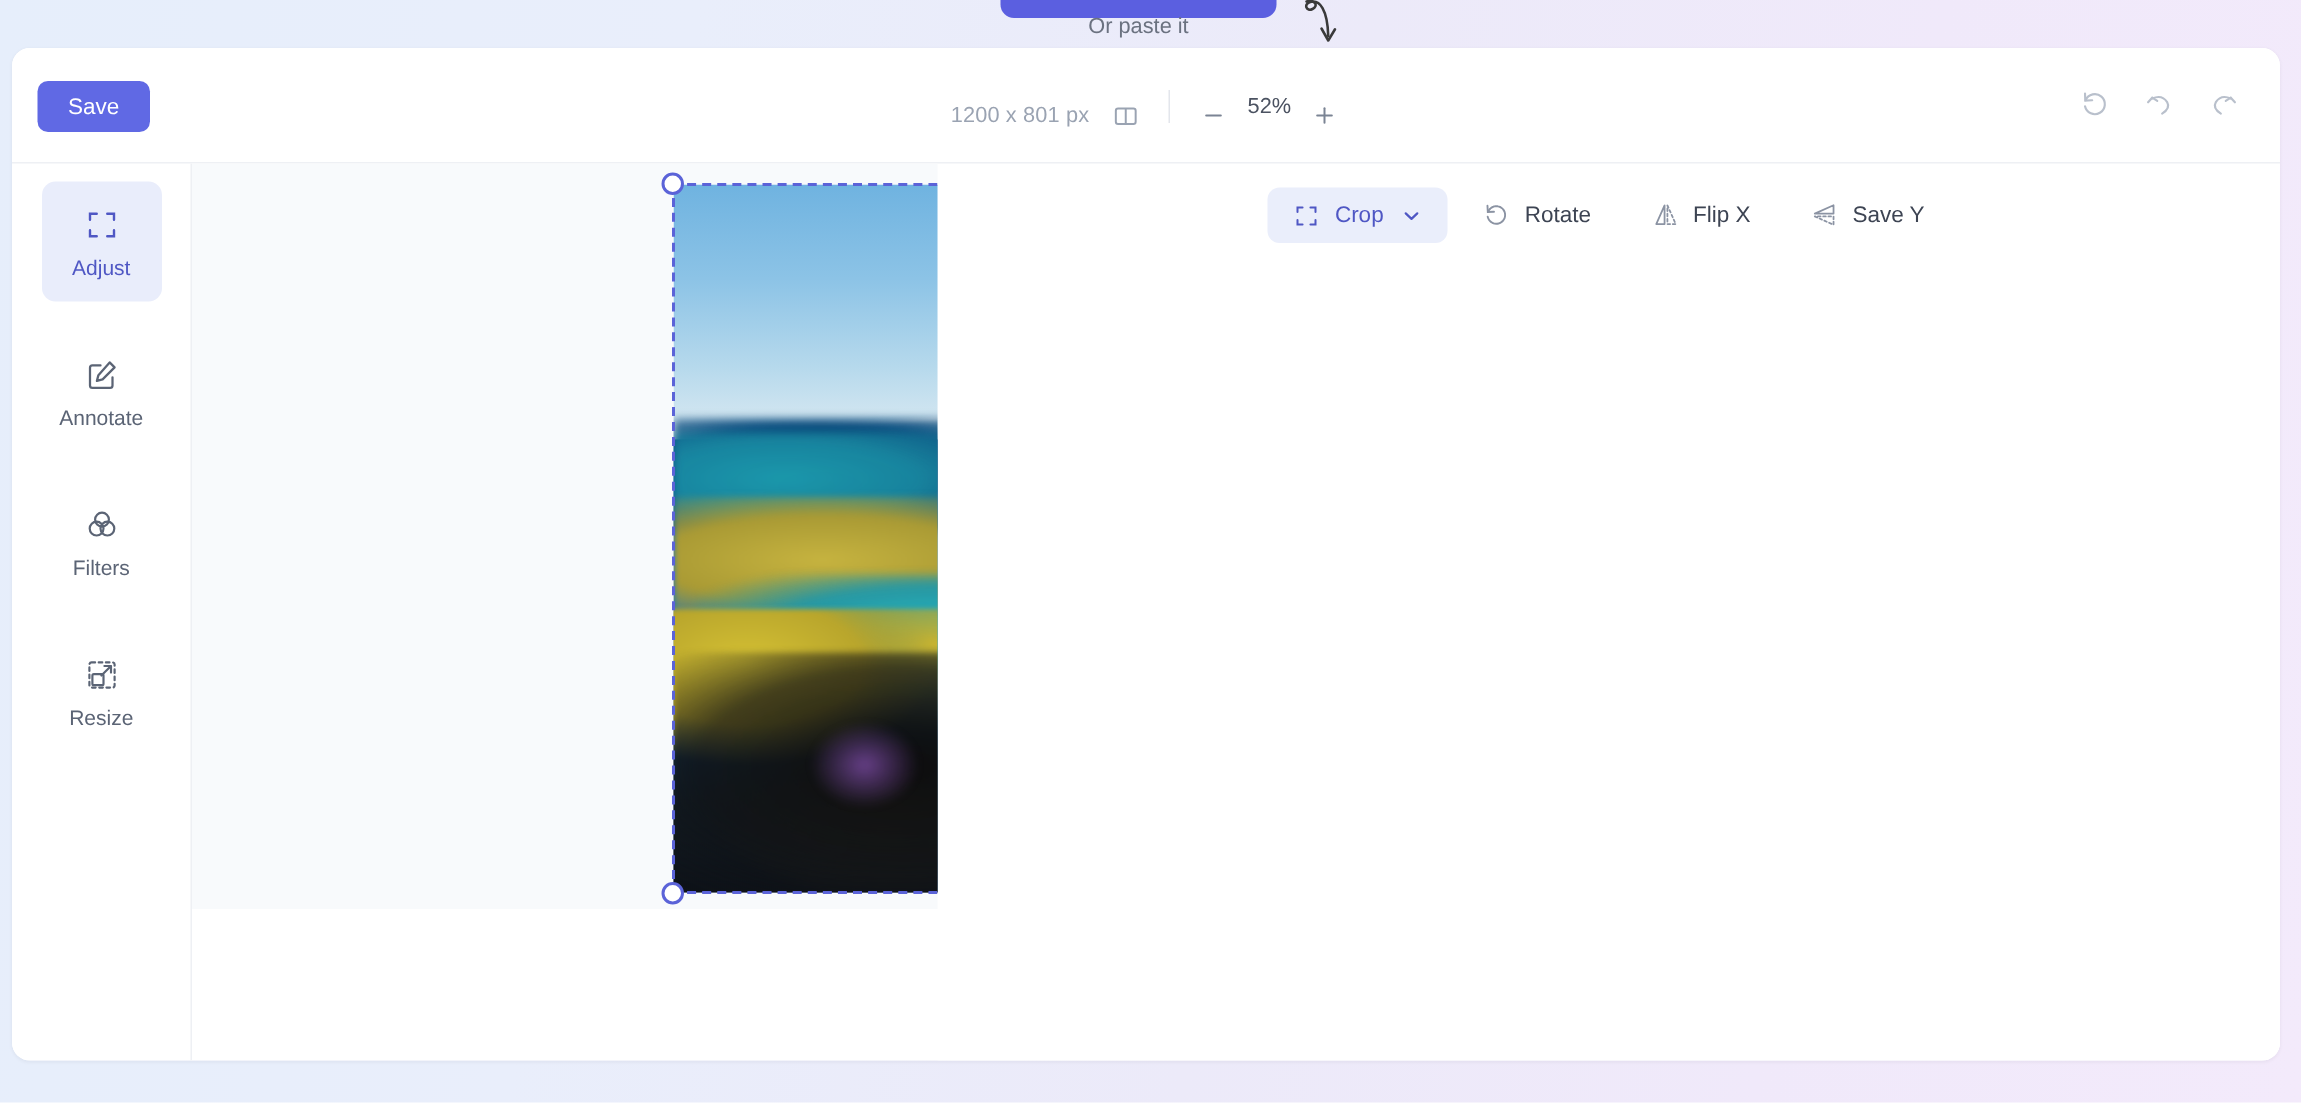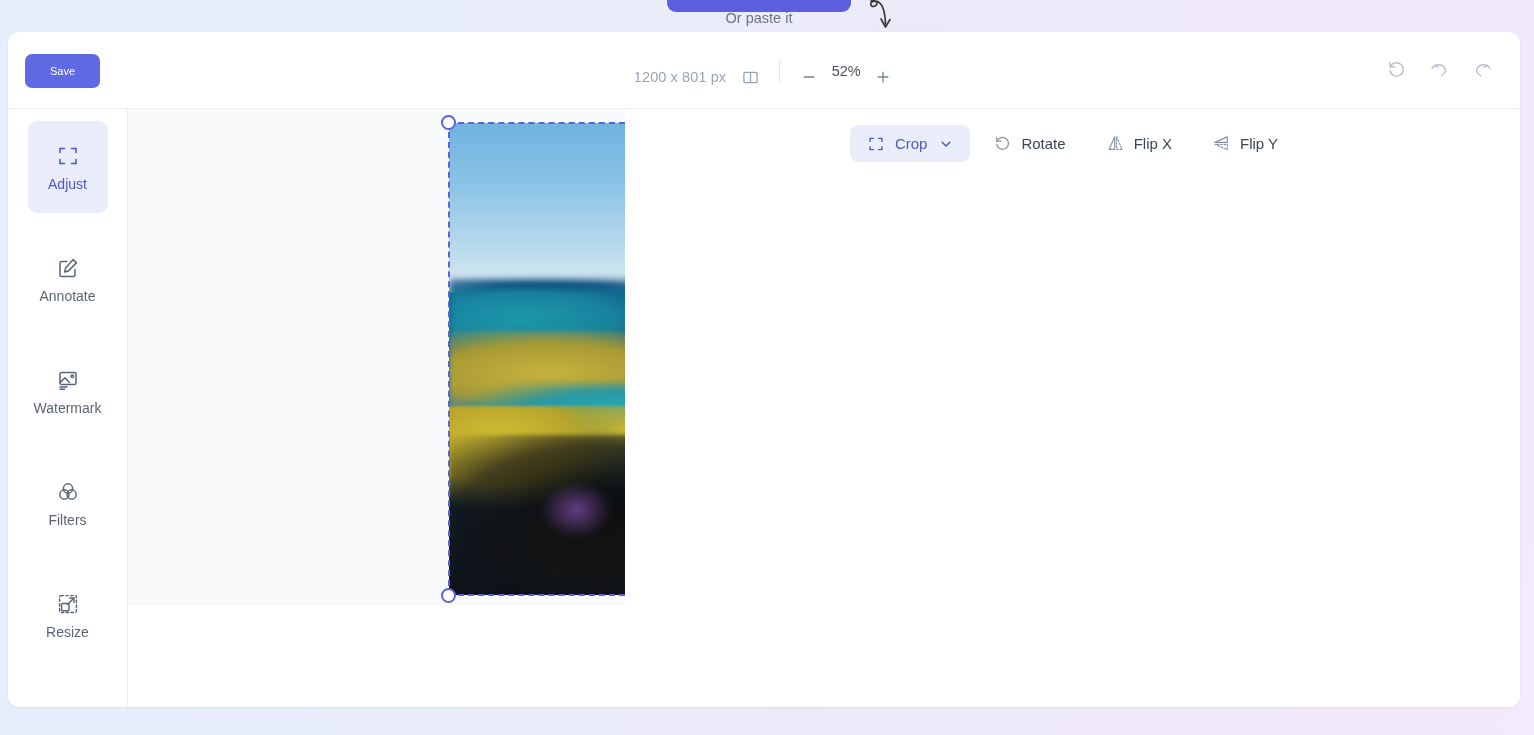--- a/index.html
+++ b/index.html
@@ -58,21 +58,21 @@
     flex: 0 0 77px;
     border-bottom: 1px solid #eef0f4;
     background: #fff;
   }
   .save-btn {
     position: absolute;
     left: 17px; top: 22px;
     width: 75px; height: 34px;
     background: #6069e4;
     color: #fff;
-    font-size: 11px;
+    font-size: 15px;
     border: none;
     border-radius: 7px;
     cursor: pointer;
     font-family: "Liberation Sans", sans-serif;
     display: flex; align-items: center; justify-content: center;
   }
 
   .center-cluster {
     position: absolute;
     left: 0; right: 0; top: 26px;
@@ -142,21 +142,21 @@
     width: 120px;
     border-right: 1px solid #eef0f4;
     background: #fff;
     padding-top: 12px;
     display: flex;
     flex-direction: column;
     align-items: center;
   }
   .side-item {
     width: 80px;
-    height: 92px;
+    height: 80px;
     margin-bottom: 20px;
     border-radius: 9px;
     display: flex;
     flex-direction: column;
     align-items: center;
     justify-content: center;
     gap: 8px;
     cursor: pointer;
     color: #5b6475;
   }
@@ -488,32 +488,20 @@
       <div class="side-item">
         <span class="s-ico">
           <svg viewBox="0 0 24 24" width="24" height="24" fill="none" stroke="currentColor" stroke-width="1.5" stroke-linecap="round" stroke-linejoin="round">
             <path d="M19 13.5 V19 A1.6 1.6 0 0 1 17.4 20.6 H5.6 A1.6 1.6 0 0 1 4 19 V7.2 A1.6 1.6 0 0 1 5.6 5.6 H11"></path>
             <path d="M17.1 3.6 L20.4 6.9 L12.4 14.9 L8.6 15.9 L9.6 12.1 Z"></path>
           </svg>
         </span>
         <span class="s-lbl">Annotate</span>
       </div>
 
-      <div class="side-item">
-        <span class="s-ico">
-          <svg viewBox="0 0 24 24" width="24" height="24" fill="none" stroke="currentColor" stroke-width="1.5" stroke-linecap="round" stroke-linejoin="round">
-            <rect x="4" y="4.5" width="16" height="12" rx="1.6"></rect>
-            <circle cx="16.3" cy="8.2" r="1.3"></circle>
-            <path d="M4.4 14.4 L9 9.8 L13.4 14.4"></path>
-            <path d="M4 19 H11"></path>
-              <path d="M4 21.2 H8.5"></path>
-          </svg>
-        </span>
-        <span class="s-lbl">Watermark</span>
-      </div>
 
       <div class="side-item">
         <span class="s-ico">
           <svg viewBox="0 0 24 24" width="24" height="24" fill="none" stroke="currentColor" stroke-width="1.45">
             <circle cx="12" cy="8.4" r="4.6"></circle>
             <circle cx="8.4" cy="14.4" r="4.6"></circle>
             <circle cx="15.6" cy="14.4" r="4.6"></circle>
           </svg>
         </span>
         <span class="s-lbl">Filters</span>
@@ -611,20 +599,20 @@
           <span>Flip X</span>
         </button>
 
         <button class="tool-btn">
           <span class="t-ico">
             <svg viewBox="0 0 24 24" width="19" height="19" fill="none" stroke="currentColor" stroke-width="1.5" stroke-linecap="round" stroke-linejoin="round">
               <path d="M3.6 10.6 L19.4 3.6 V10.6 Z"></path>
               <path d="M3.6 13 L19.4 20 V13 Z" stroke-dasharray="2.2 2.2"></path>
             </svg>
           </span>
-          <span>Flip Y</span>
+          <span>Save Y</span>
         </button>
 
       </div>
 
     </div>
   </div>
 </div>
 
 </body></html>

